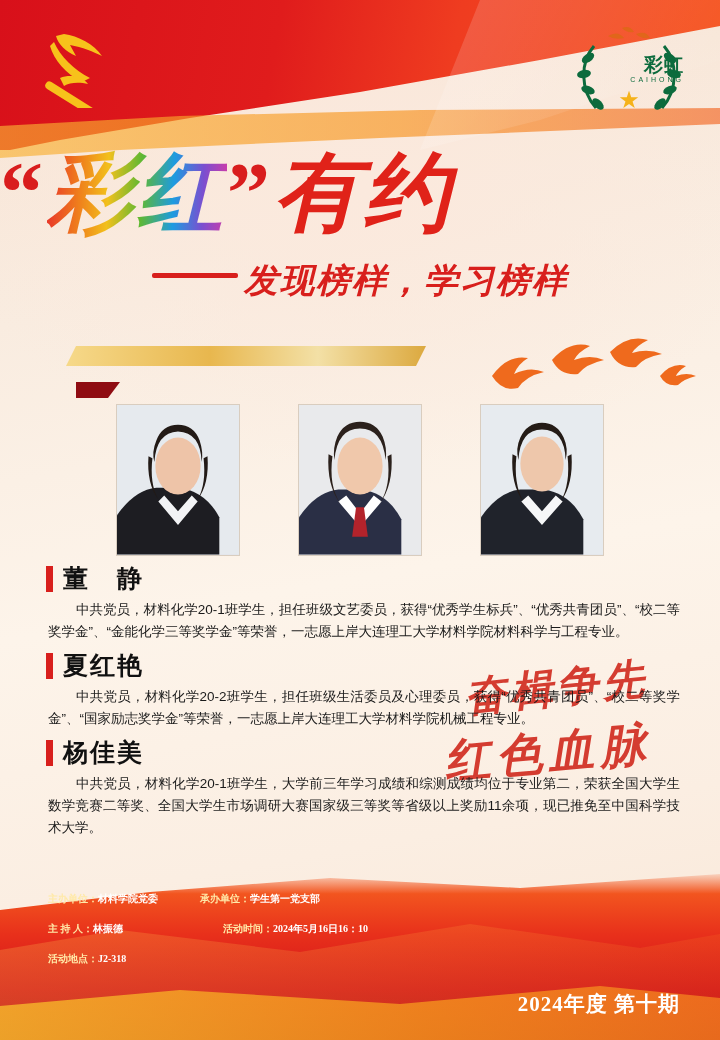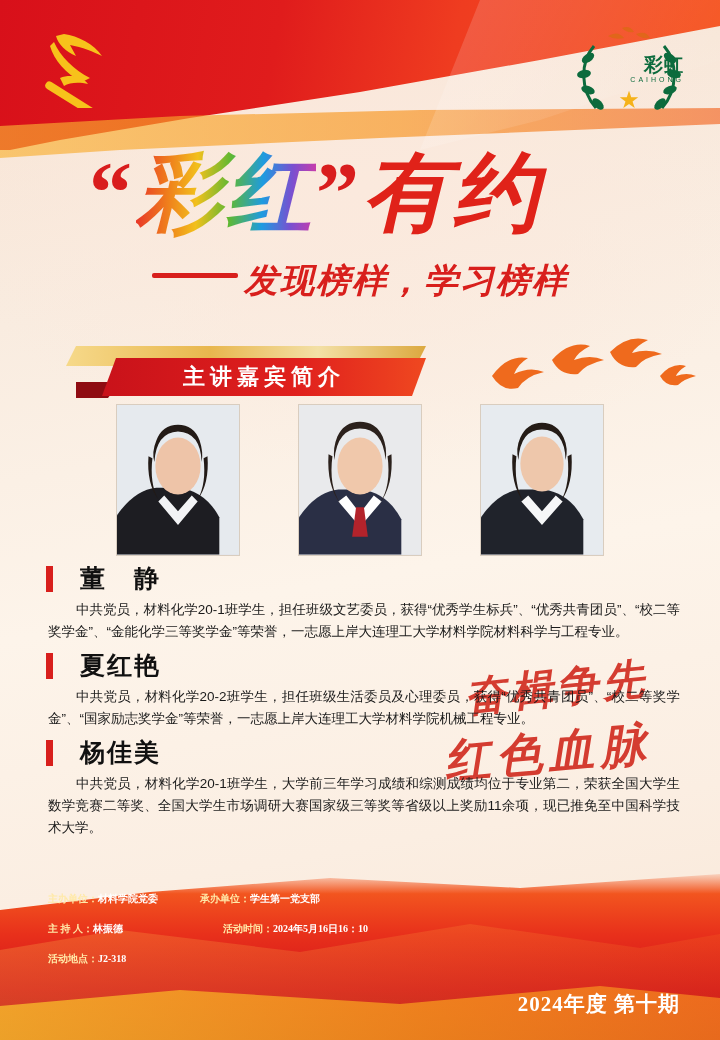--- a/index.html
+++ b/index.html
@@ -63,22 +63,22 @@
     position: absolute; left: 0; right: 0; top: 50px;
     font-size: 7px; color: #0c6b3d; letter-spacing: 3px;
   }
   .logo-star {
     position: absolute; left: 50%; top: 62px; transform: translateX(-50%);
     font-size: 24px; color: #f5b21a; line-height: 1;
   }
 
   
   .title-wrap {
-    position: absolute; top: 138px; left: 10px; width: 612px; height: 120px;
-    text-align: center;
+    position: absolute; top: 138px; left: 0; width: 612px; height: 120px;
+    text-align: left;
   }
   .title {
     font-family: "Liberation Serif", serif;
     font-size: 86px; font-weight: 700; font-style: italic;
     line-height: 110px;
     letter-spacing: 4px;
     display: inline-block;
   }
   .title .q { color: #d91d1d; font-style: normal; }
   .title .rainbow {
@@ -145,21 +145,21 @@
   .profiles {
     position: absolute; top: 556px; left: 46px; width: 634px;
   }
   .p-name {
     display: flex; align-items: center; gap: 10px;
     margin-top: 6px;
   }
   .p-bar { width: 7px; height: 26px; background: #d81f1c; }
   .p-name-text {
     font-size: 25px; font-weight: 700; color: #111;
-    font-family: Liberation Serif, serif; letter-spacing: 2px; margin-left: 17px;
+    font-family: Liberation Serif, serif; letter-spacing: 2px;
   }
   .p-desc {
     font-size: 13.5px; line-height: 22px; color: #1a1a1a;
     text-align: justify; text-indent: 28px;
     margin-top: 4px; margin-left: 2px;
     position: relative; z-index: 2;
   }
 
   
   .callig {
@@ -258,21 +258,20 @@
     </span>
   </div>
 
   <div class="subtitle-wrap">
     <span class="dash"></span><span class="subtitle">发现榜样，学习榜样</span>
   </div>
 
   <div class="band">
     <div class="band-gold"></div>
     <div class="band-tail"></div>
-    <div class="band-red">主讲嘉宾简介</div>
   </div>
 
   <svg class="doves" viewBox="0 0 220 80">
     <g fill="#ef6a1d">
       <path d="M10 46 q16 -22 36 -18 q-10 6 -14 16 q16 -8 30 -2 q-18 4 -26 16 q-16 4 -26 -12z"></path>
       <path d="M70 30 q18 -20 38 -14 q-12 6 -16 14 q16 -6 30 0 q-18 4 -26 14 q-18 2 -26 -14z"></path>
       <path d="M128 22 q18 -18 38 -12 q-12 6 -16 13 q16 -5 30 1 q-18 3 -26 13 q-18 2 -26 -15z"></path>
       <path d="M178 46 q12 -14 26 -10 q-8 5 -10 10 q11 -4 20 0 q-12 3 -18 9 q-12 2 -18 -9z"></path>
     </g>
   </svg>

